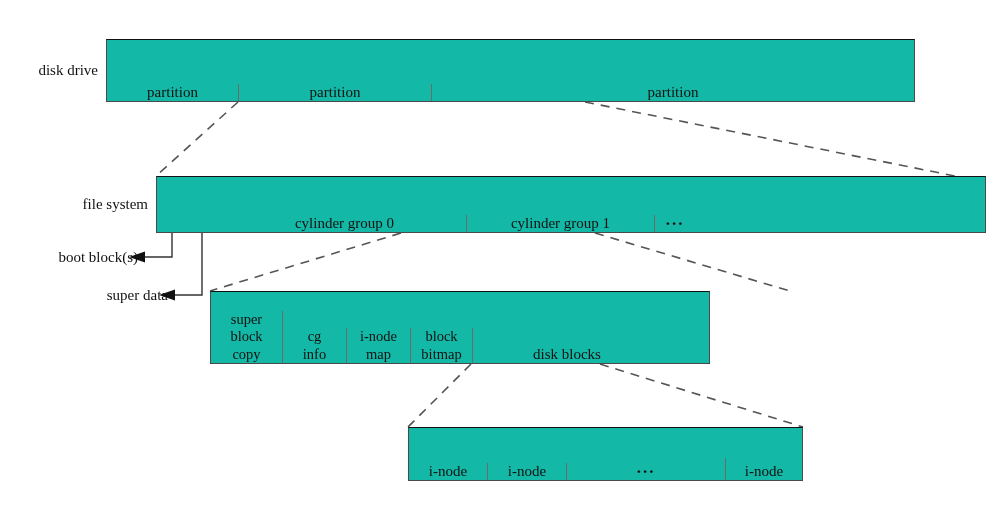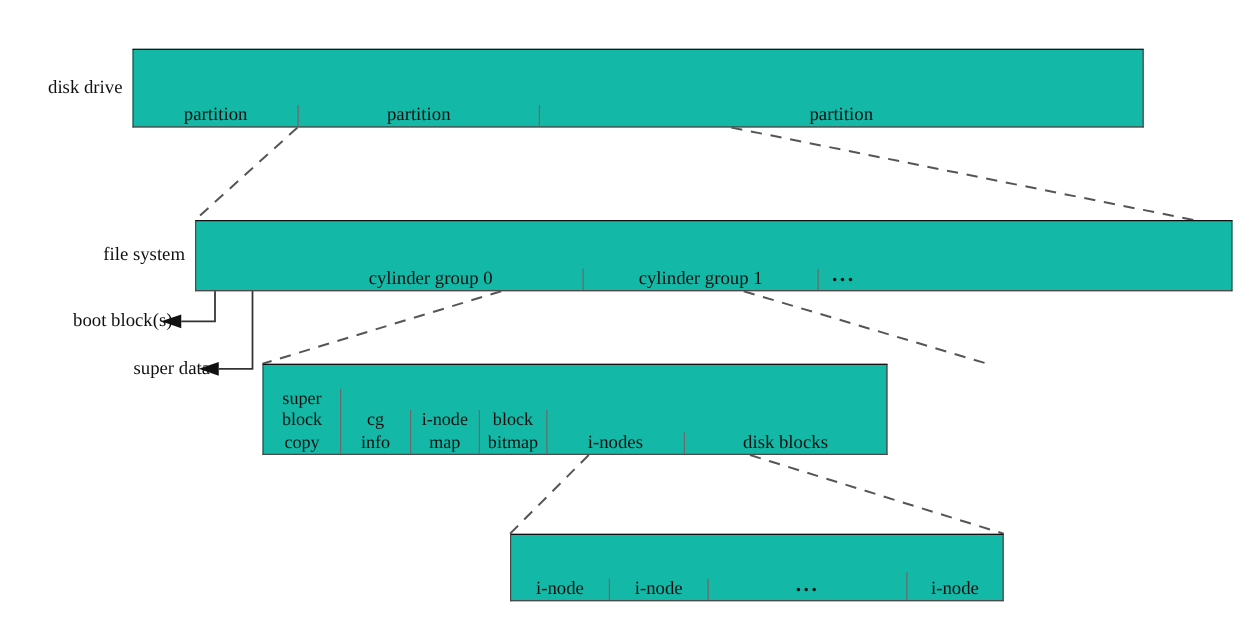--- a/index.html
+++ b/index.html
@@ -153,21 +153,20 @@
         <span>i-node</span>
         <span>map</span>
       </span>
     </div>
     <div class="cell multiline" style="width:62px">
       <span class="stack">
         <span>block</span>
         <span>bitmap</span>
       </span>
     </div>
-    <div class="cell" style="width:128px">i-nodes</div>
     <div class="cell" style="width:188px">disk blocks</div>
   </div>
 
   <div class="boxrow" id="row-inodes">
     <div class="cell" style="width:79px">i-node</div>
     <div class="cell" style="width:79px">i-node</div>
     <div class="cell dots" style="width:159px">...</div>
     <div class="cell" style="width:76px">i-node</div>
   </div>
 

